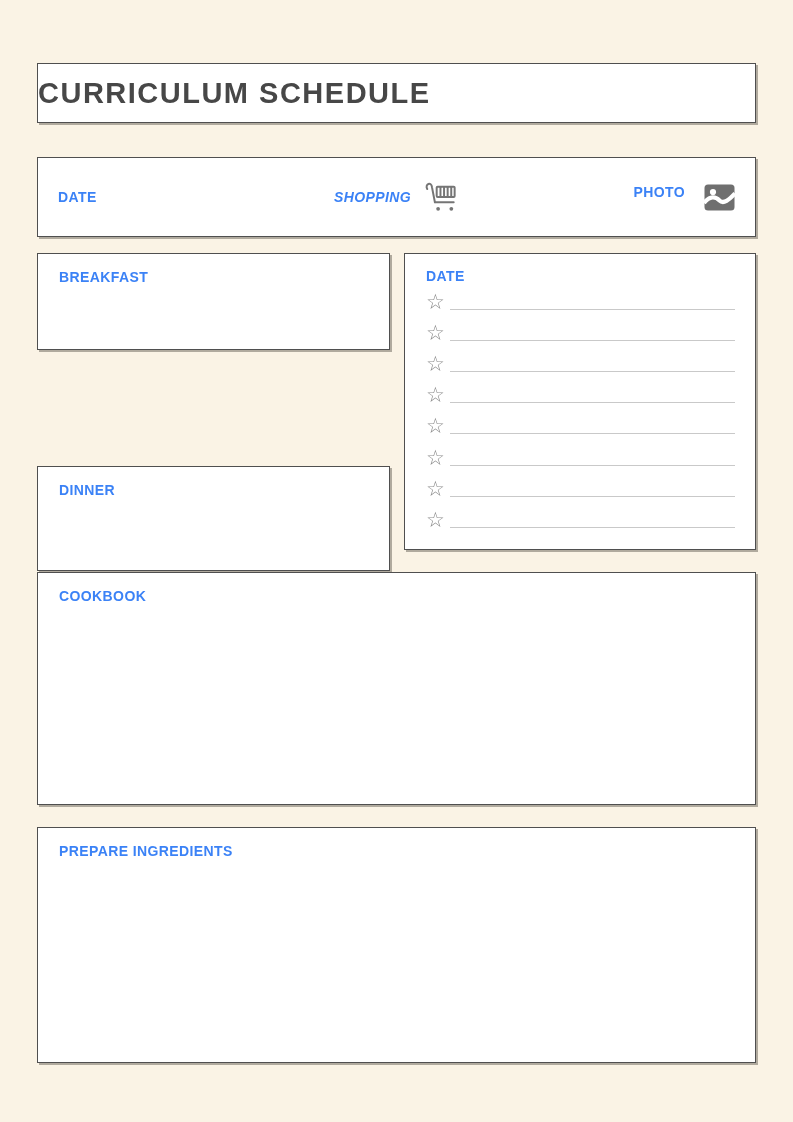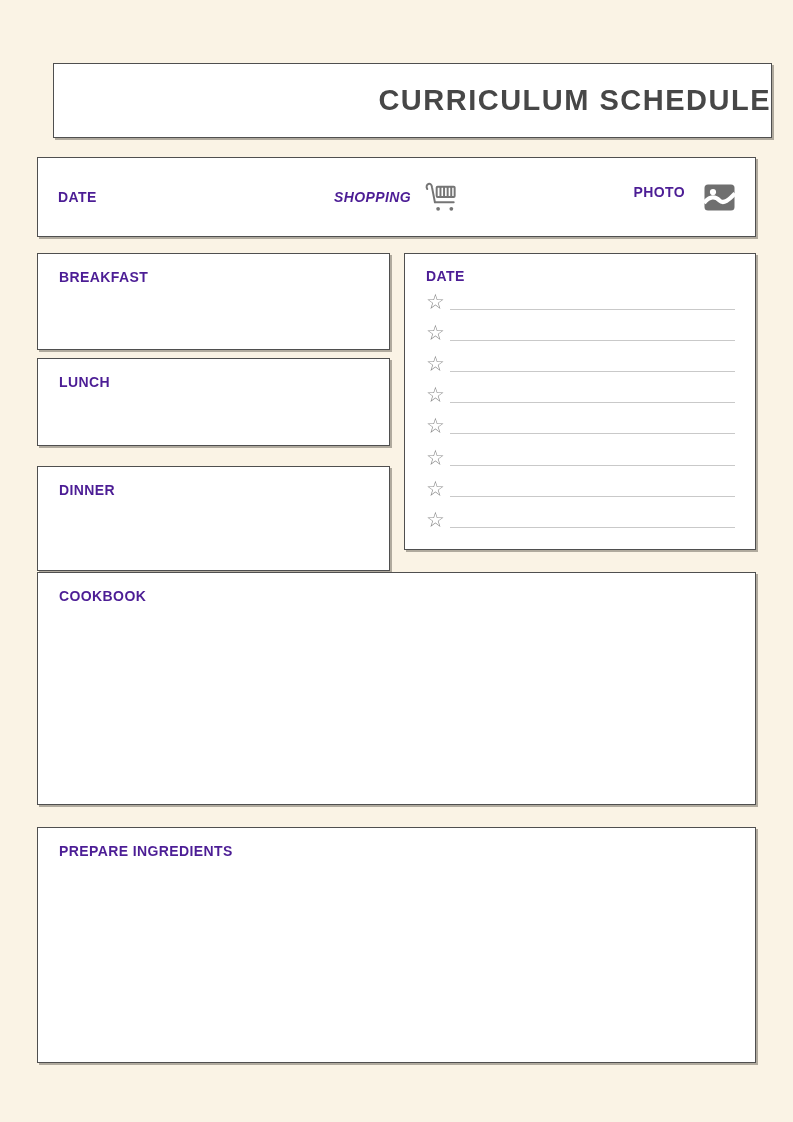--- a/index.html
+++ b/index.html
@@ -21,35 +21,34 @@
     position: absolute;
     background: #FFFFFF;
     border: 1.5px solid #4F4F4F;
     box-shadow: 2px 2px 0 rgba(115,110,100,0.55);
     box-sizing: border-box;
   }
   .label {
     font-size: 14px;
     font-weight: 700;
     letter-spacing: 0.4px;
-    color: #4c1d95;
+    color: #3b82f6;
   }
   .corner-label {
     position: absolute;
     top: 15px;
     left: 21px;
   }
   
   .title-box {
     left: 37px; top: 63px;
-    width: 719px; height: 75px;
-    display: flex;
-    align-items: center;
-    justify-content: flex-end;
-    margin-left: 16px;
+    width: 719px; height: 60px;
+    display: flex;
+    align-items: center;
+    justify-content: flex-start;
   }
   .title-box h1 {
     margin: 0;
     font-size: 29px;
     font-weight: 700;
     letter-spacing: 1.5px;
     color: #474747;
   }
   
   .info-box {
@@ -141,23 +140,20 @@
         <rect x="0.5" y="0.5" width="30" height="26" rx="3.5" fill="#6F6F6F"></rect>
         <circle cx="9" cy="8" r="3.1" fill="#FFFFFF"></circle>
         <path d="M0 19 C 6 11.5, 11.5 12.5, 15.5 16.5 C 19.5 20.5, 25 16, 31 9.5" stroke="#FFFFFF" stroke-width="4.2" fill="none"></path>
       </svg>
     </span>
   </div>
 
   <div class="box breakfast-box">
     <span class="label corner-label">BREAKFAST</span>
   </div>
-  <div class="box lunch-box">
-    <span class="label corner-label">LUNCH</span>
-  </div>
   <div class="box dinner-box">
     <span class="label corner-label">DINNER</span>
   </div>
 
   <div class="box date-box">
     <span class="label checklist-title">DATE</span>
     <div class="star-row">
       <span class="star">☆</span>
       <span class="rule"></span>
     </div>

